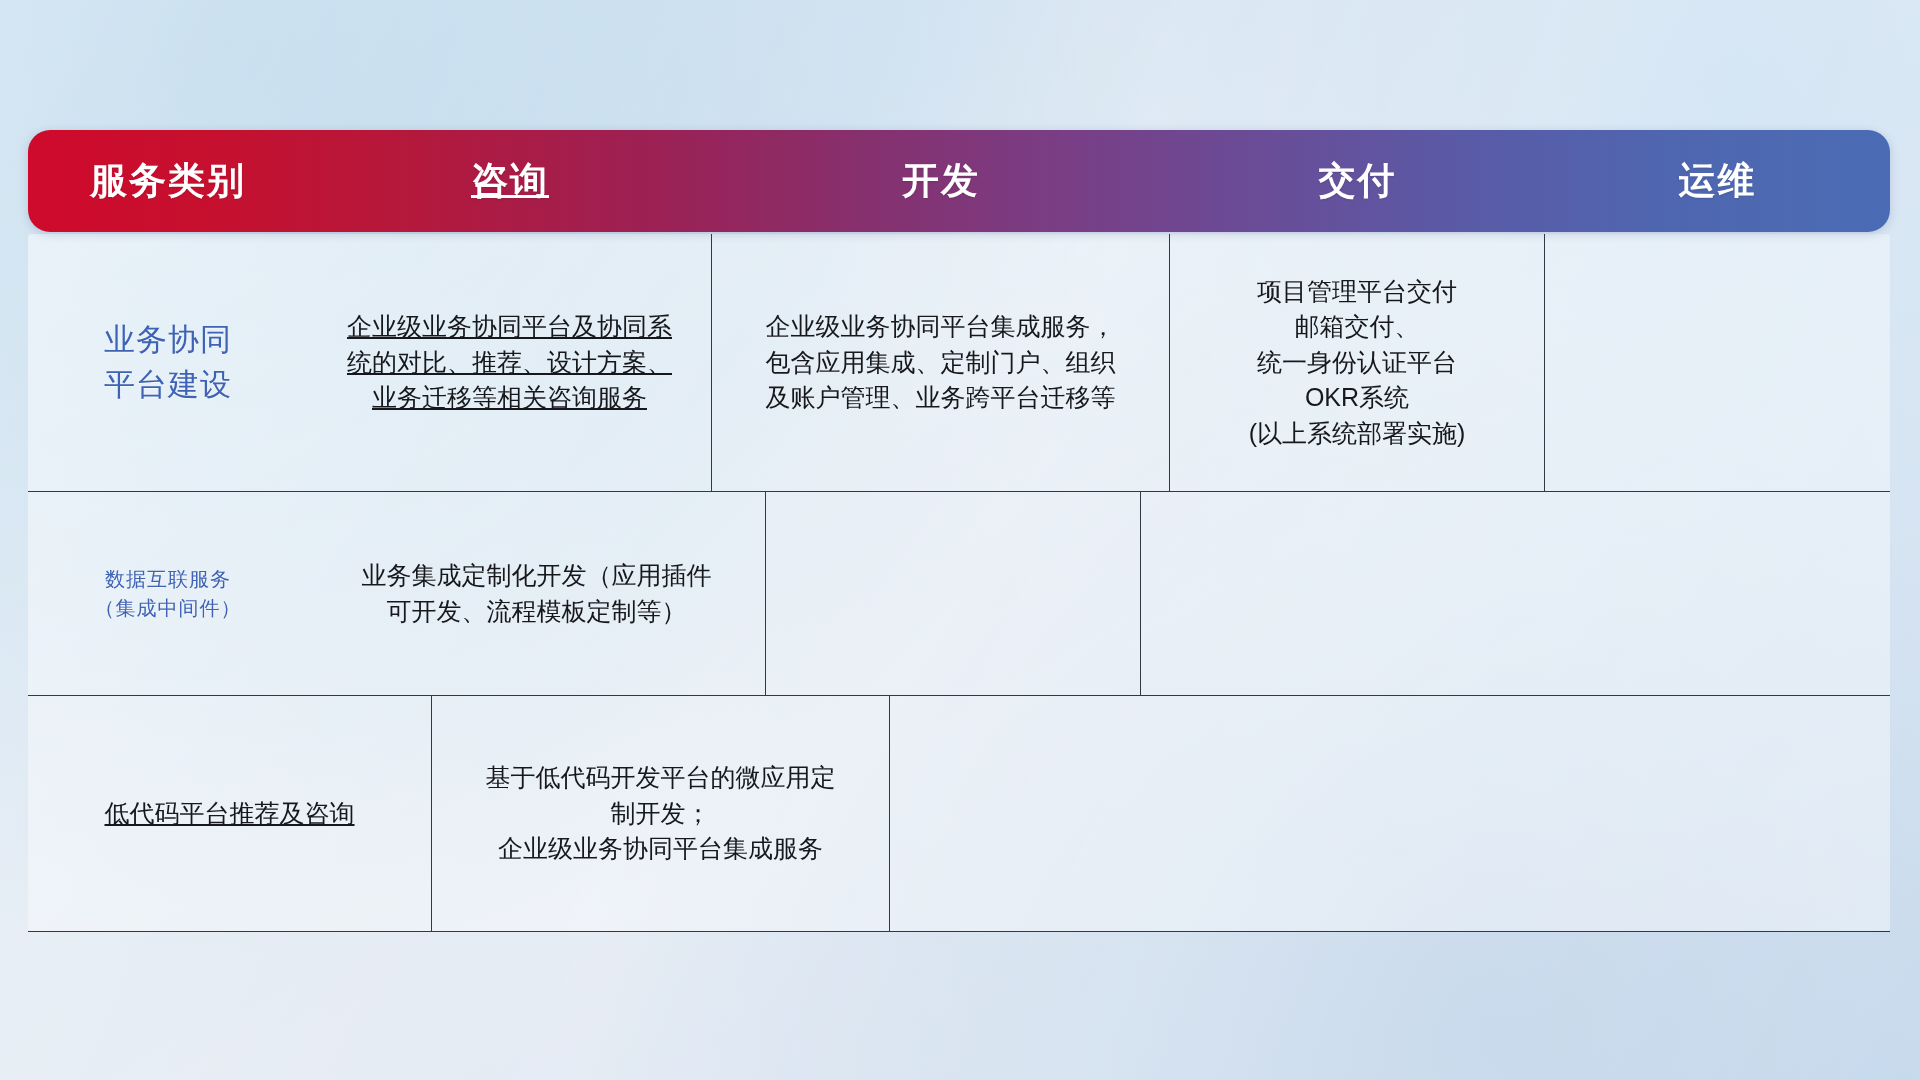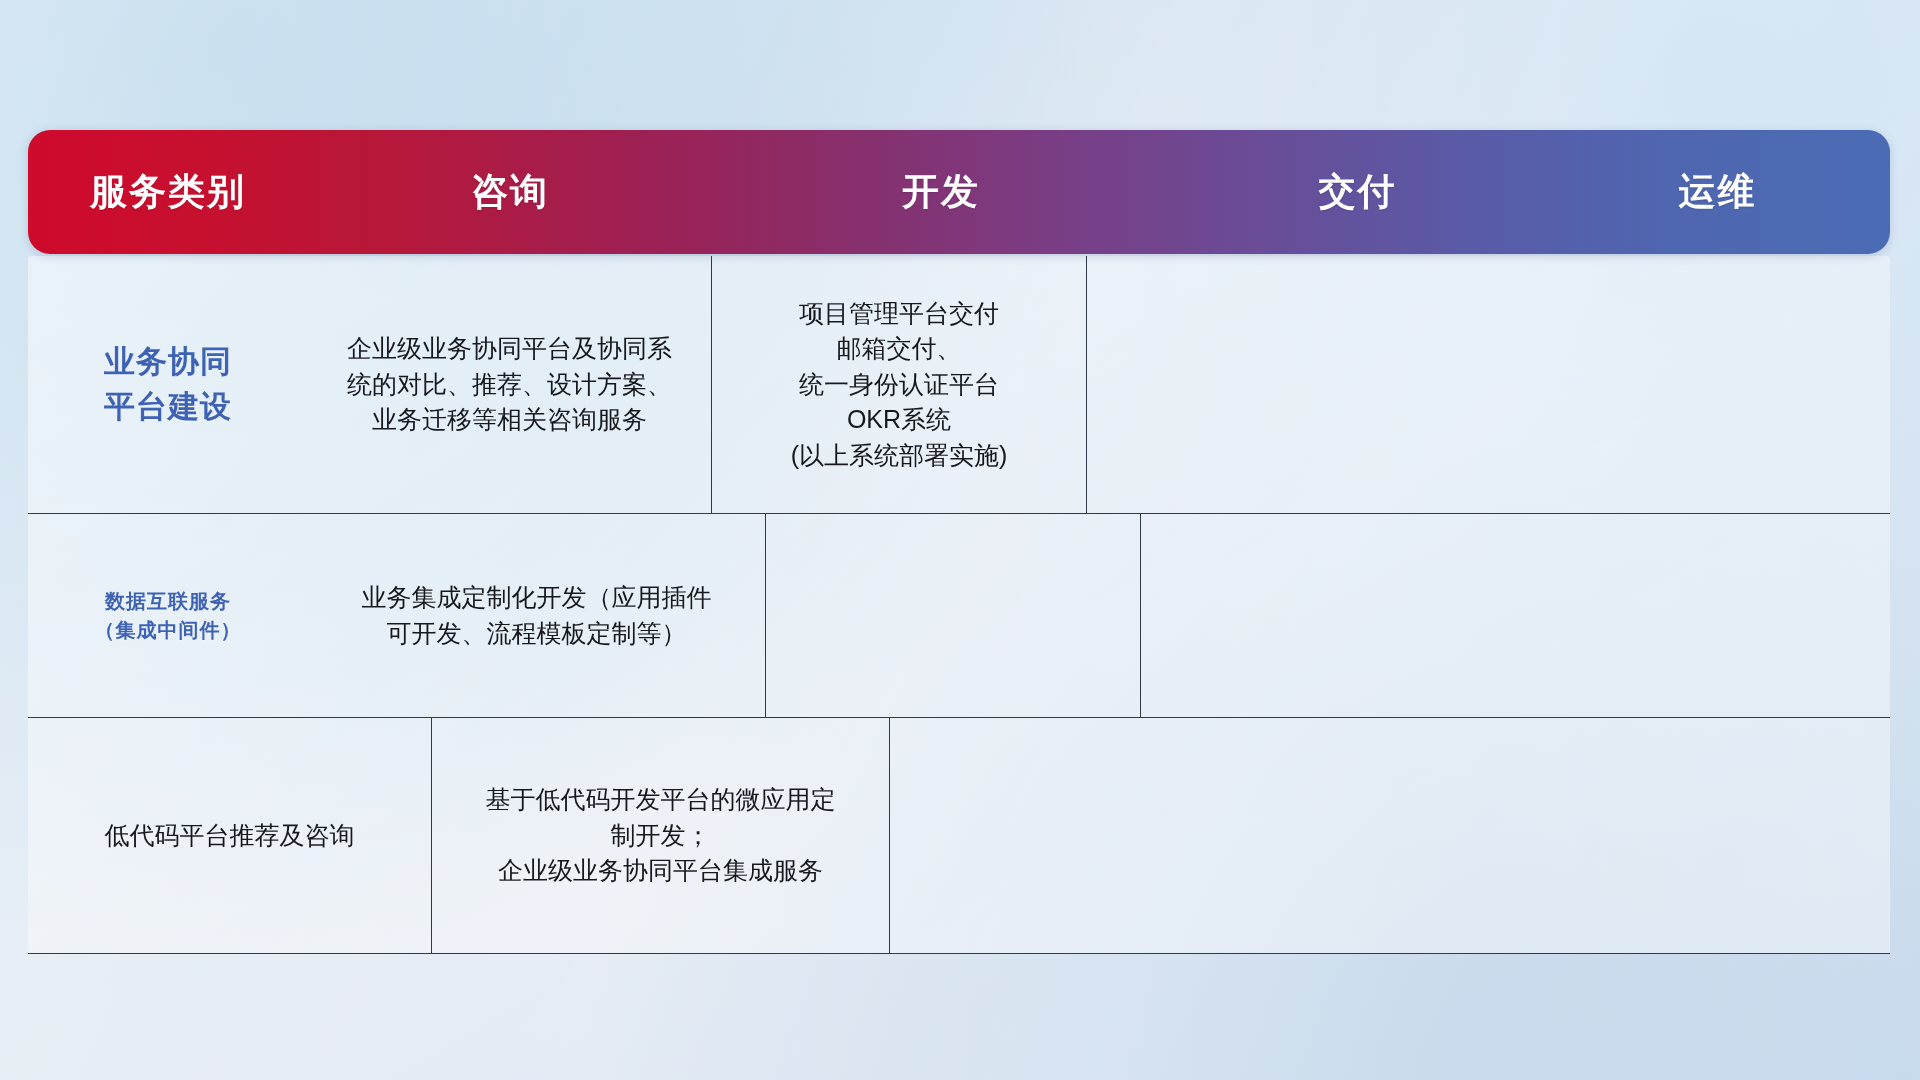--- a/index.html
+++ b/index.html
@@ -30,21 +30,21 @@
   
   #table-wrap {
     position:absolute;
     left:28px; top:130px;
     width:1862px;
   }
 
   
   .thead {
     position:relative;
-    height:124px;
+    height:102px;
     border-radius:22px;
     background:linear-gradient(90deg,
         #cf0a2c 0%,
         #c6102f 10%,
         #b5183b 20%,
         #9d2053 33%,
         #86306e 45%,
         #7a3d84 55%,
         #6a4c97 66%,
         #5a5aa6 77%,
@@ -86,31 +86,31 @@
     padding:14px 16px;
     font-size:25px;
     line-height:1.42;
     color:#16181c;
     white-space:pre-line;
   }
   .tcell.vdiv { border-right:1.6px solid #2f3a46; }
 
   .cat {
     color:#3e63b4;
-    font-weight:bold;
+    font-weight:normal;
     font-size:31px;
     line-height:1.45;
     letter-spacing:1px;
     text-shadow:0 1px 1px rgba(255,255,255,0.55);
   }
   .cat.small { font-size:20px; }
 
   
   .c1 { width:280px; flex:0 0 280px; }
-  .c2 { width:404px; flex:0 0 404px; }
+  .c2 { width:404px; flex:0 0 404px;text-decoration:underline; }
   .c3 { width:458px; flex:0 0 458px; }
   .c4 { width:375px; flex:0 0 375px; }
   .c5 { width:345px; flex:0 0 345px; }
 
   .r1 { min-height:258px; }
   .r2 { min-height:204px; }
   .r3 { min-height:236px; }
 </style>
 </head>
 <body>
@@ -128,20 +128,23 @@
     </div>
 
     <div class="tbody">
 
       <div class="trow r1">
         <div class="tcell c1 cat">业务协同
 平台建设</div>
         <div class="tcell c2 vdiv">企业级业务协同平台及协同系
 统的对比、推荐、设计方案、
 业务迁移等相关咨询服务</div>
+        <div class="tcell c3 vdiv">企业级业务协同平台集成服务，
+包含应用集成、定制门户、组织
+及账户管理、业务跨平台迁移等</div>
         <div class="tcell c4 vdiv">项目管理平台交付
 邮箱交付、
 统一身份认证平台
 OKR系统
 (以上系统部署实施)</div>
       </div>
 
       <div class="trow r2">
         <div class="tcell c1 cat small">数据互联服务
 （集成中间件）</div>

